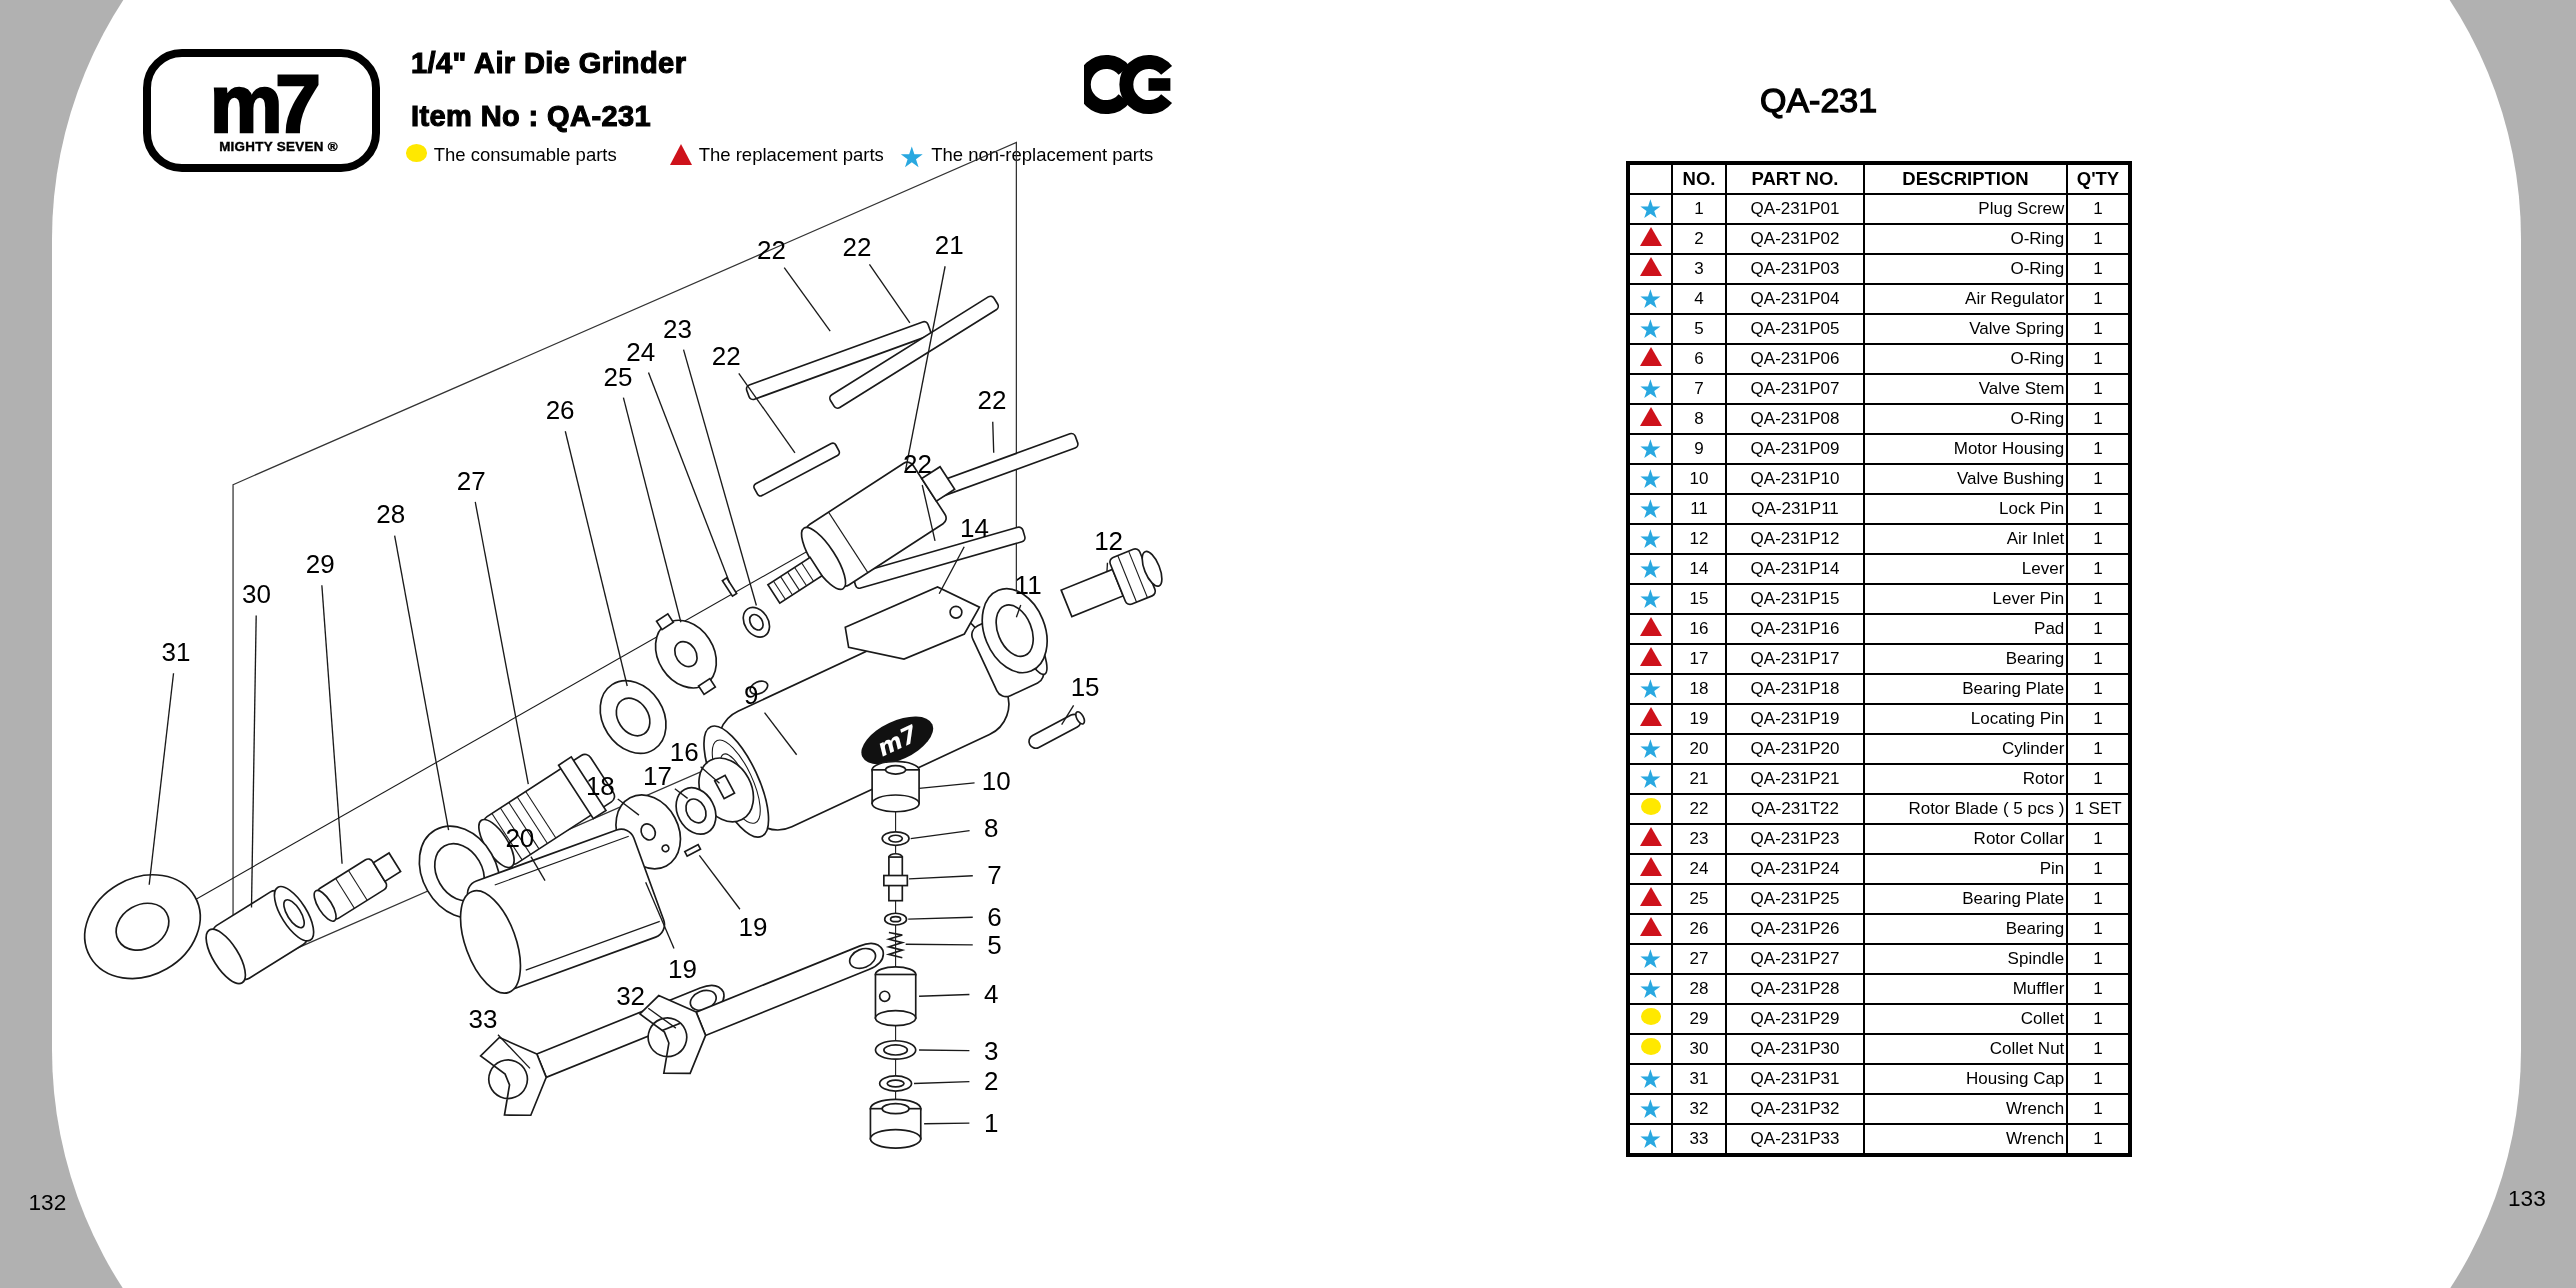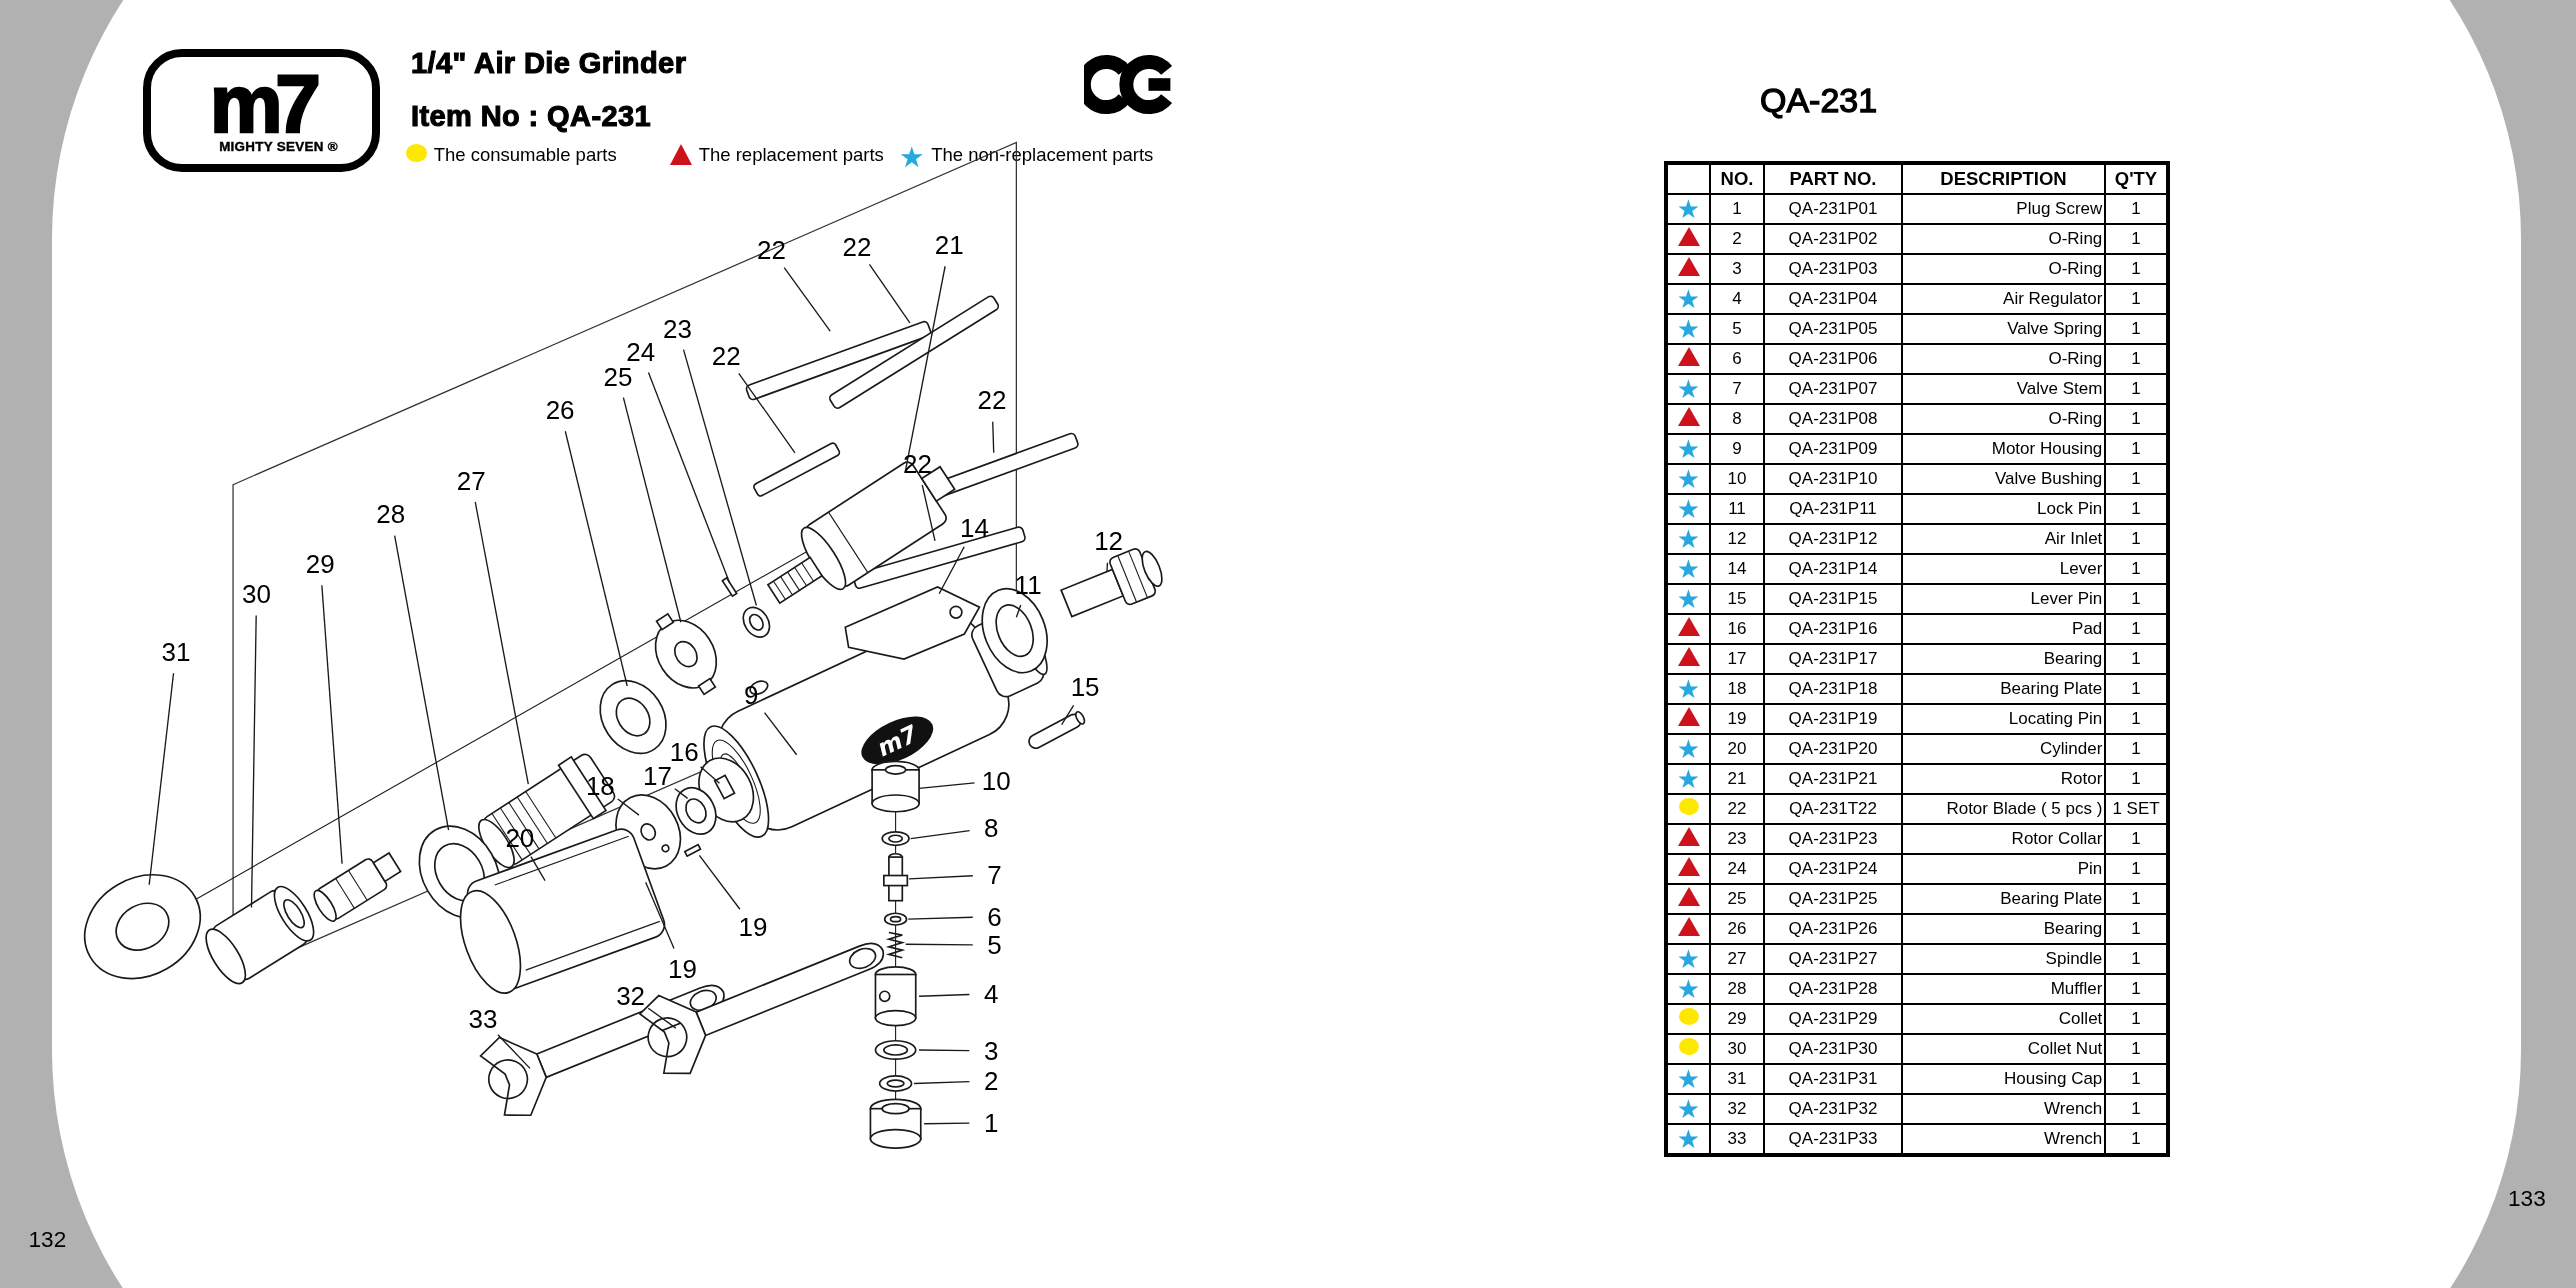--- a/index.html
+++ b/index.html
@@ -6,21 +6,21 @@
   body { font-family:"Liberation Sans", sans-serif; }
   #stage {
     position:relative; width:2576px; height:1288px;
     background:#b1b1b1; overflow:hidden;
   }
   #page-sheet {
     position:absolute; left:52px; top:-197px; width:2469px; height:1683px;
     background:#ffffff; border-radius:436px;
   }
   .page-num { position:absolute; font-size:22.6px; color:#000; }
-  #page-num-left  { left:28.5px;  top:1227px; }
+  #page-num-left  { left:28.5px;  top:1190px; }
   #page-num-right { left:2508px; top:1186px; }
 
   
   #logo-box {
     position:absolute; left:143px; top:49px; width:237px; height:123px;
     border:8.4px solid #000; border-radius:39px; box-sizing:border-box;
     background:#fff; display:flex; flex-direction:column; align-items:center; justify-content:center;
   }
   #logo-m7 {
     font-weight:bold; font-size:82px; line-height:0.80; letter-spacing:-7.5px;
@@ -54,21 +54,21 @@
     position:absolute; left:1479px; top:44px; font-size:65px; font-weight:bold;
     letter-spacing:2.5px; color:#000; -webkit-text-stroke:2.1px #000; white-space:nowrap;
   }
   #part-list-sub {
     position:absolute; left:1760px; top:81px; font-size:34px; font-weight:normal;
     color:#000; -webkit-text-stroke:1.3px #000;
   }
   #parts-table {
     position:absolute; left:1626px; top:161px;
     border-collapse:collapse; table-layout:fixed; background:#fff;
-    border:4.2px solid #000; font-size:17px; color:#000;margin-left:38px;
+    border:4.2px solid #000; font-size:17px; color:#000;
   }
   #parts-table th {
     border:2.5px solid #000; font-size:18.5px; font-weight:bold; height:28px;
     padding:0 1.7px; text-align:center; white-space:nowrap;
   }
   #parts-table td {
     border:2.5px solid #000; height:28px; padding:0 1.7px; white-space:nowrap; overflow:hidden;
   }
   td.c-sym { text-align:center; vertical-align:middle; }
   td.c-no, td.c-qty, td.c-part { text-align:center; }

